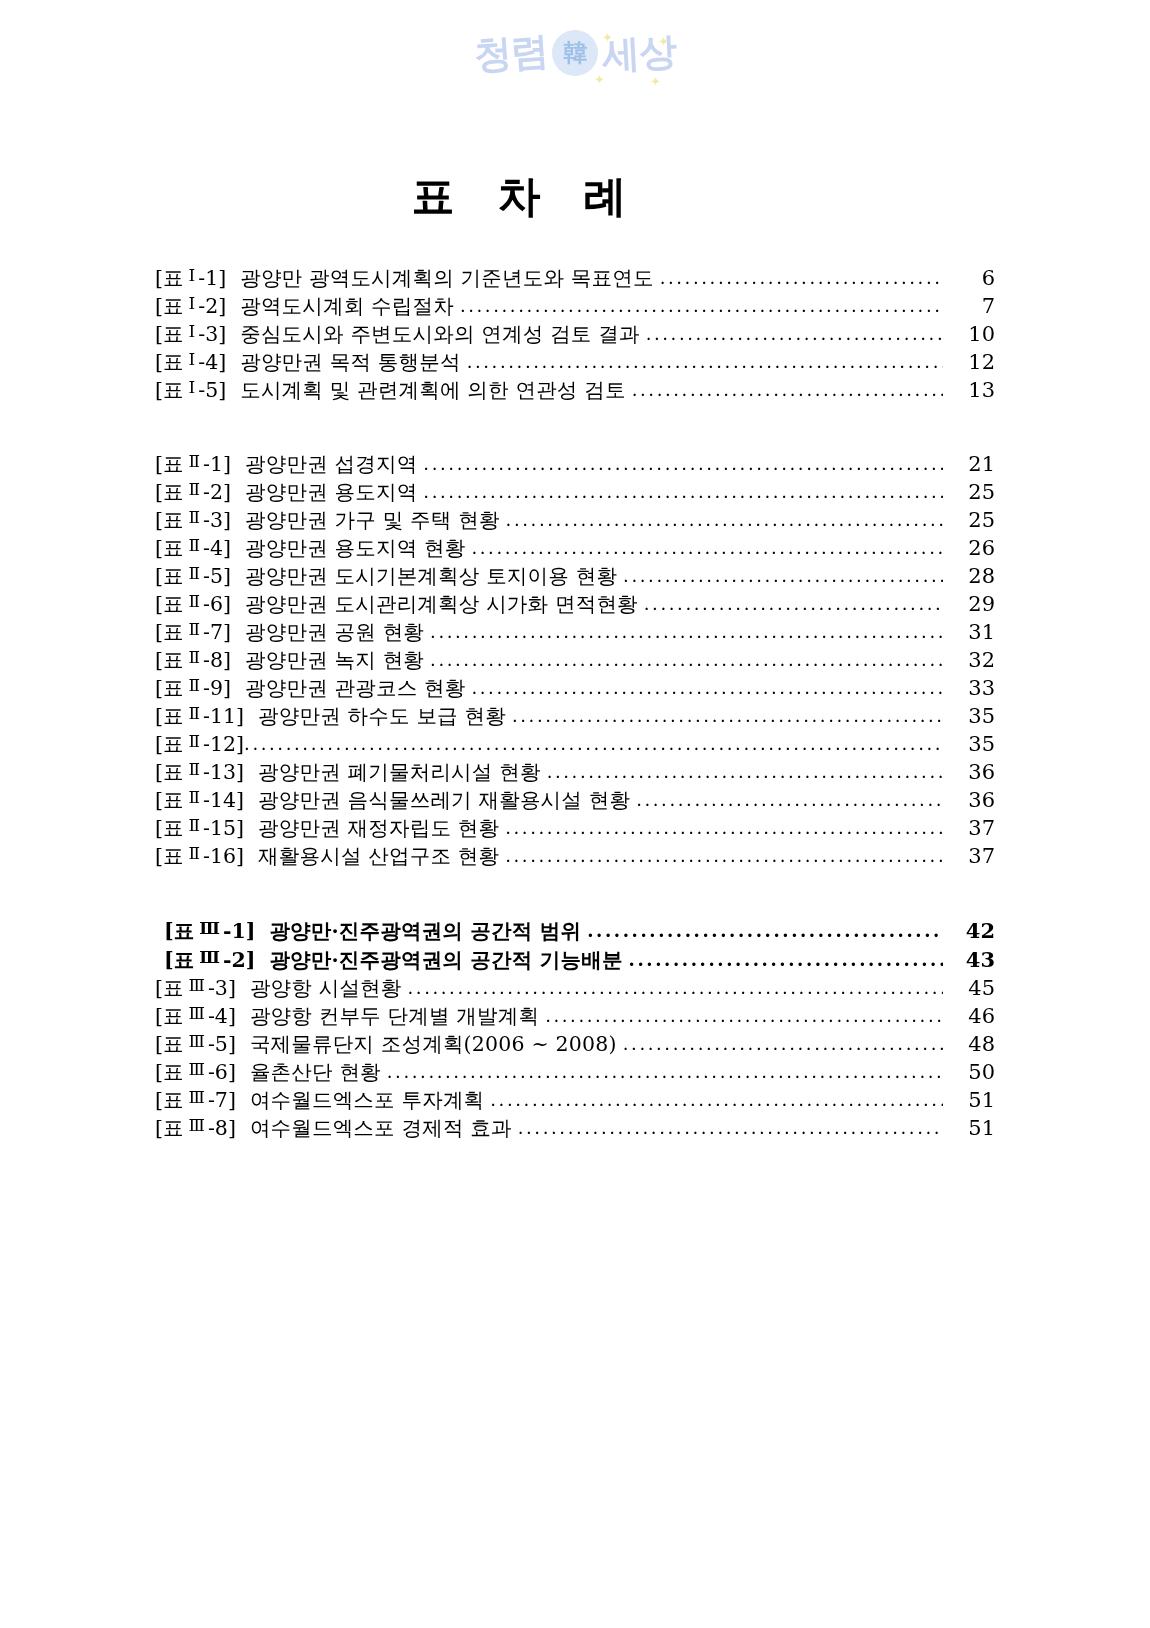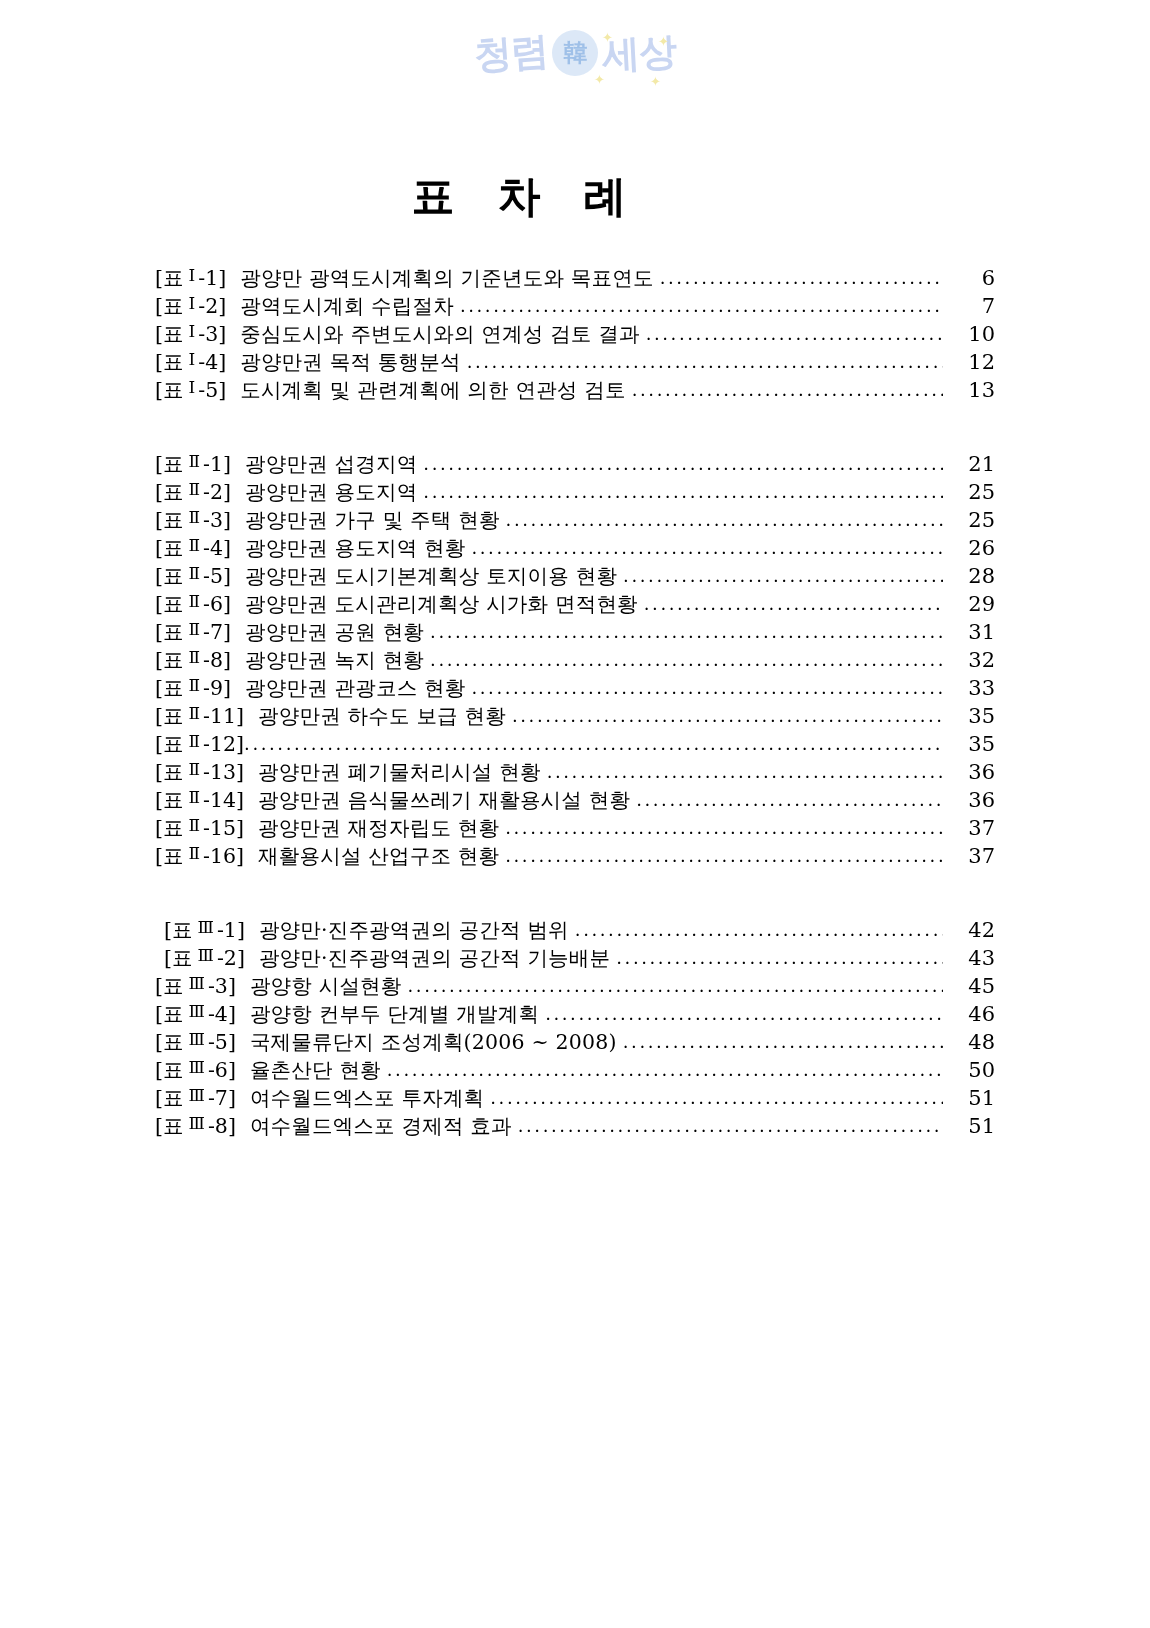--- a/index.html
+++ b/index.html
@@ -87,21 +87,21 @@
   .group + .group { margin-top: 46px; }
 
   .entry {
     display: flex;
     align-items: baseline;
     font-size: 20.5px;
     line-height: 27px;
     color: #000;
     white-space: nowrap;
   }
-  .entry.indent { padding-left: 9px; }
+  .entry.indent { padding-left: 9px; font-weight: bold; }
 
   .label {
     flex: 0 0 auto;
     letter-spacing: 0.3px;
   }
   .label .roman {
     font-size: 17px;
     position: relative;
     top: -4px;
     margin: 0 3px 0 5px;

